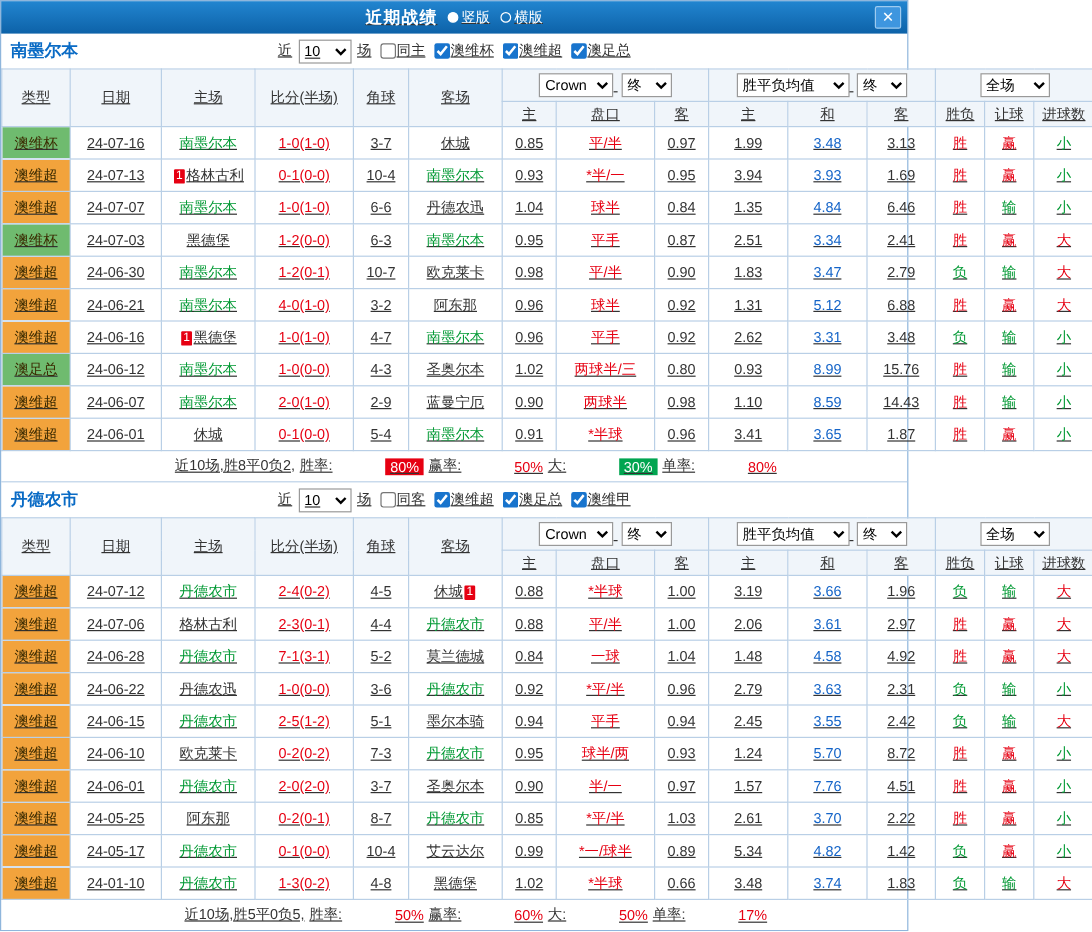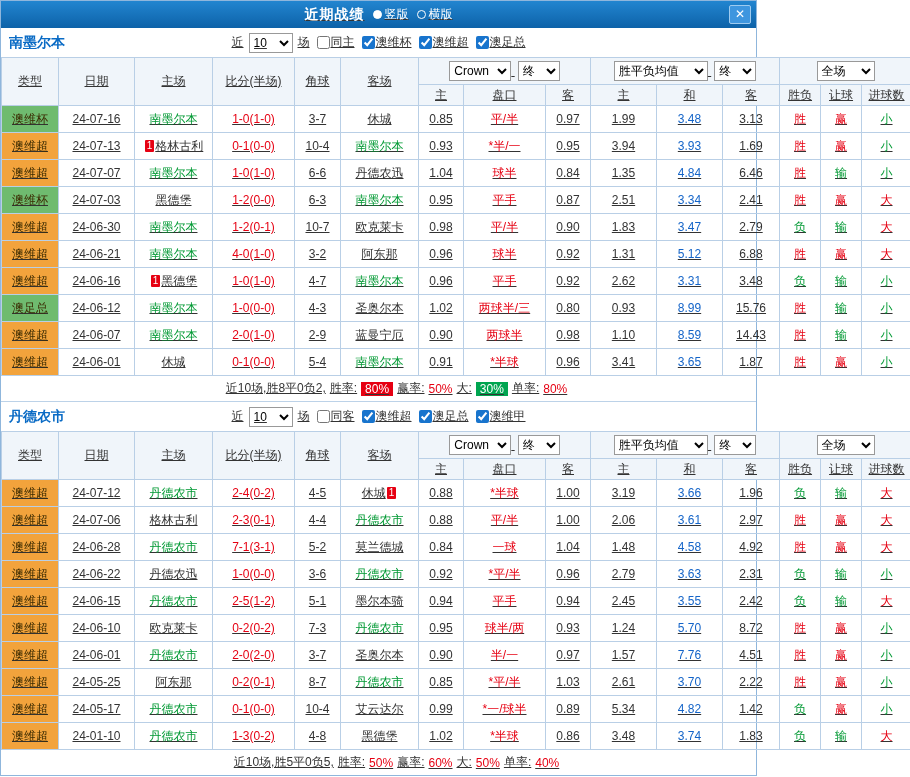--- a/index.html
+++ b/index.html
@@ -72,21 +72,21 @@
   td.avg.blue { color: #1464c8; }
   .self-team { color: #009933; }
   .badge {
     background: #e60012; color: #fff; font-size: 10px; line-height: 12px;
     padding: 0 2px; display: inline-block; margin: 0 1px; border-radius: 1px;
     vertical-align: 1px;
   }
 
   
   .footer { height: 25px; display: flex; align-items: center; justify-content: center; gap: 4px; padding-left: 36px; }
-  .fval { display: inline-block; }
+  .fval { display: inline-block; margin-left: 40px; }
   .fval.red { color: #e60012; }
   .fval.hl-red { background: #e60012; color: #fff; padding: 0 4px; }
   .fval.hl-green { background: #00a550; color: #fff; padding: 0 4px; }
 </style>
 </head>
 <body>
 
 <div class="window">
 
   <div class="titlebar">
@@ -599,37 +599,37 @@
           </tr>
           <tr>
             <td class="type" style="background: rgb(242, 163, 60);">澳维超</td>
             <td class="date">24-01-10</td>
             <td class="team"><span class="self-team">丹德农市</span></td>
             <td class="score">1-3(0-2)</td>
             <td class="corner">4-8</td>
             <td class="team"><span>黑德堡</span></td>
             <td class="odds">1.02</td>
             <td class="handicap">*半球</td>
-            <td class="odds">0.86</td>
+            <td class="odds">0.66</td>
             <td class="avg">3.48</td>
             <td class="avg blue">3.74</td>
             <td class="avg">1.83</td>
             <td class="res" style="color: rgb(0, 153, 51);">负</td>
             <td class="res" style="color: rgb(0, 153, 51);">输</td>
             <td class="res" style="color: rgb(230, 0, 18);">大</td>
           </tr>
         </tbody>
     </table>
 
     <div class="footer">
       <span>近10场,胜5平0负5,</span>
       <span>胜率:</span>
       <span class="fval red">50%</span>
       <span>赢率:</span>
       <span class="fval red">60%</span>
       <span>大:</span>
       <span class="fval red">50%</span>
       <span>单率:</span>
-      <span class="fval red">40%</span>
+      <span class="fval red">17%</span>
     </div>
   </div>
 
 </div>
 
 </body></html>

